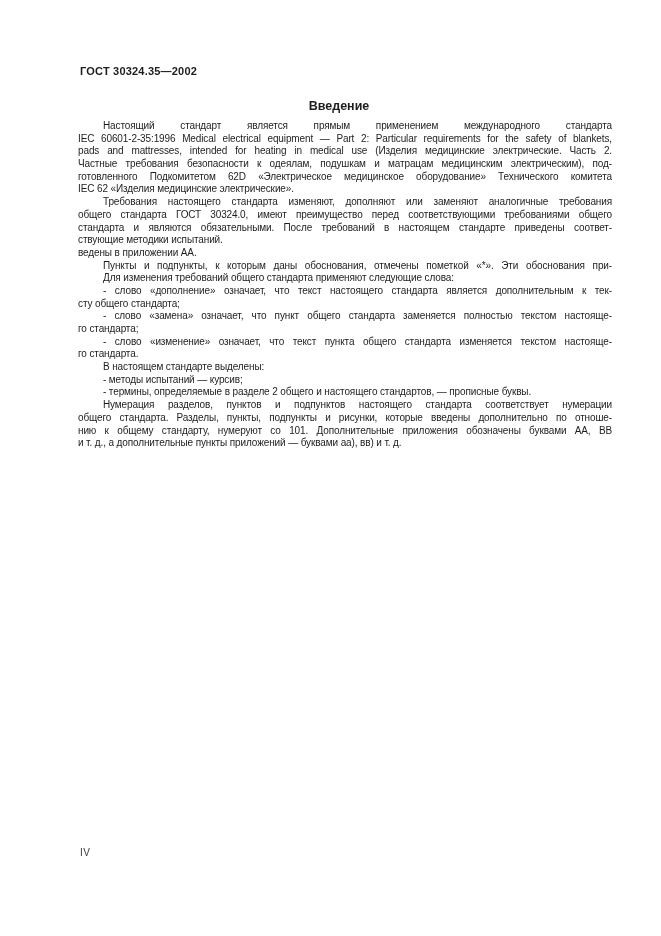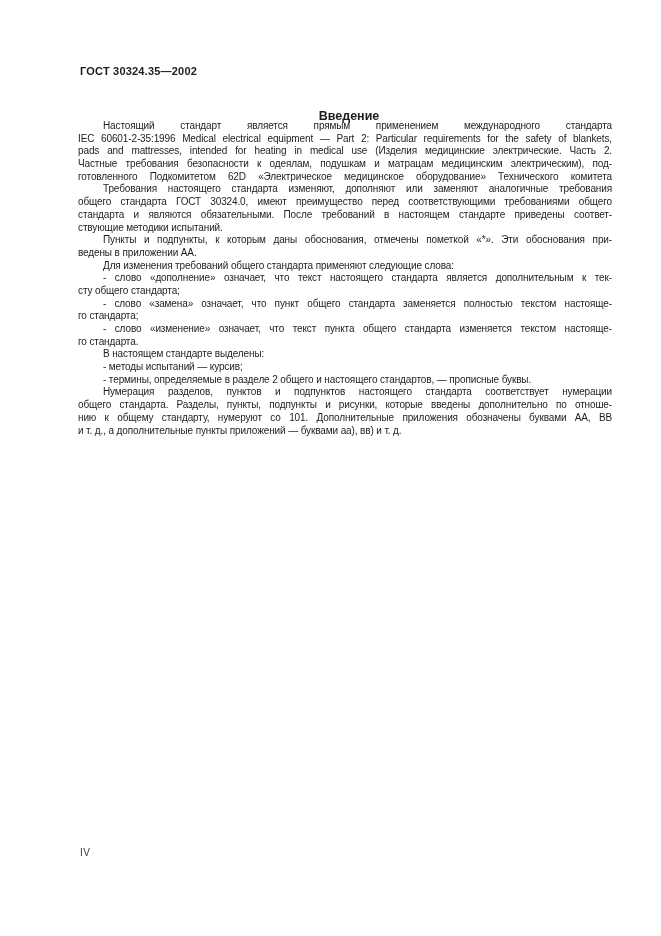--- a/index.html
+++ b/index.html
@@ -23,21 +23,21 @@
     font-size: 11px;
     font-weight: bold;
     letter-spacing: 0.2px;
     white-space: nowrap;
   }
   .doc-title {
     position: absolute;
     left: 68px;
     top: 95px;
     width: 534px;
-    margin: 14px;
+    margin: 4px;
     text-align: center;
     font-size: 12.5px;
     font-weight: bold;
   }
   .doc-body {
     position: absolute;
     left: 78px;
     top: 120px;
     width: 534px;
     font-size: 10px;
@@ -78,30 +78,31 @@
 
   <h1 class="doc-title">Введение</h1>
 
   <div class="doc-body" id="doc-body">
       <div class="paragraph">
         <div class="line first just">Настоящий стандарт является прямым применением международного стандарта</div>
         <div class="line just">IEC 60601-2-35:1996 Medical electrical equipment — Part 2: Particular requirements for the safety of blankets,</div>
         <div class="line just">pads and mattresses, intended for heating in medical use (Изделия медицинские электрические. Часть 2.</div>
         <div class="line just">Частные требования безопасности к одеялам, подушкам и матрацам медицинским электрическим), под-</div>
         <div class="line just">готовленного Подкомитетом 62D «Электрическое медицинское оборудование» Технического комитета</div>
+        <div class="line">IEC 62 «Изделия медицинские электрические».</div>
       </div>
       <div class="paragraph">
         <div class="line first just">Требования настоящего стандарта изменяют, дополняют или заменяют аналогичные требования</div>
         <div class="line just">общего стандарта ГОСТ 30324.0, имеют преимущество перед соответствующими требованиями общего</div>
         <div class="line just">стандарта и являются обязательными. После требований в настоящем стандарте приведены соответ-</div>
         <div class="line">ствующие методики испытаний.</div>
       </div>
       <div class="paragraph">
+        <div class="line">ведены в приложении АА.</div>
         <div class="line first just">Пункты и подпункты, к которым даны обоснования, отмечены пометкой «*». Эти обоснования при-</div>
-        <div class="line">ведены в приложении АА.</div>
       </div>
       <div class="paragraph">
         <div class="line first">Для изменения требований общего стандарта применяют следующие слова:</div>
       </div>
       <div class="paragraph">
         <div class="line first just">- слово «дополнение» означает, что текст настоящего стандарта является дополнительным к тек-</div>
         <div class="line">сту общего стандарта;</div>
       </div>
       <div class="paragraph">
         <div class="line first just">- слово «замена» означает, что пункт общего стандарта заменяется полностью текстом настояще-</div>

